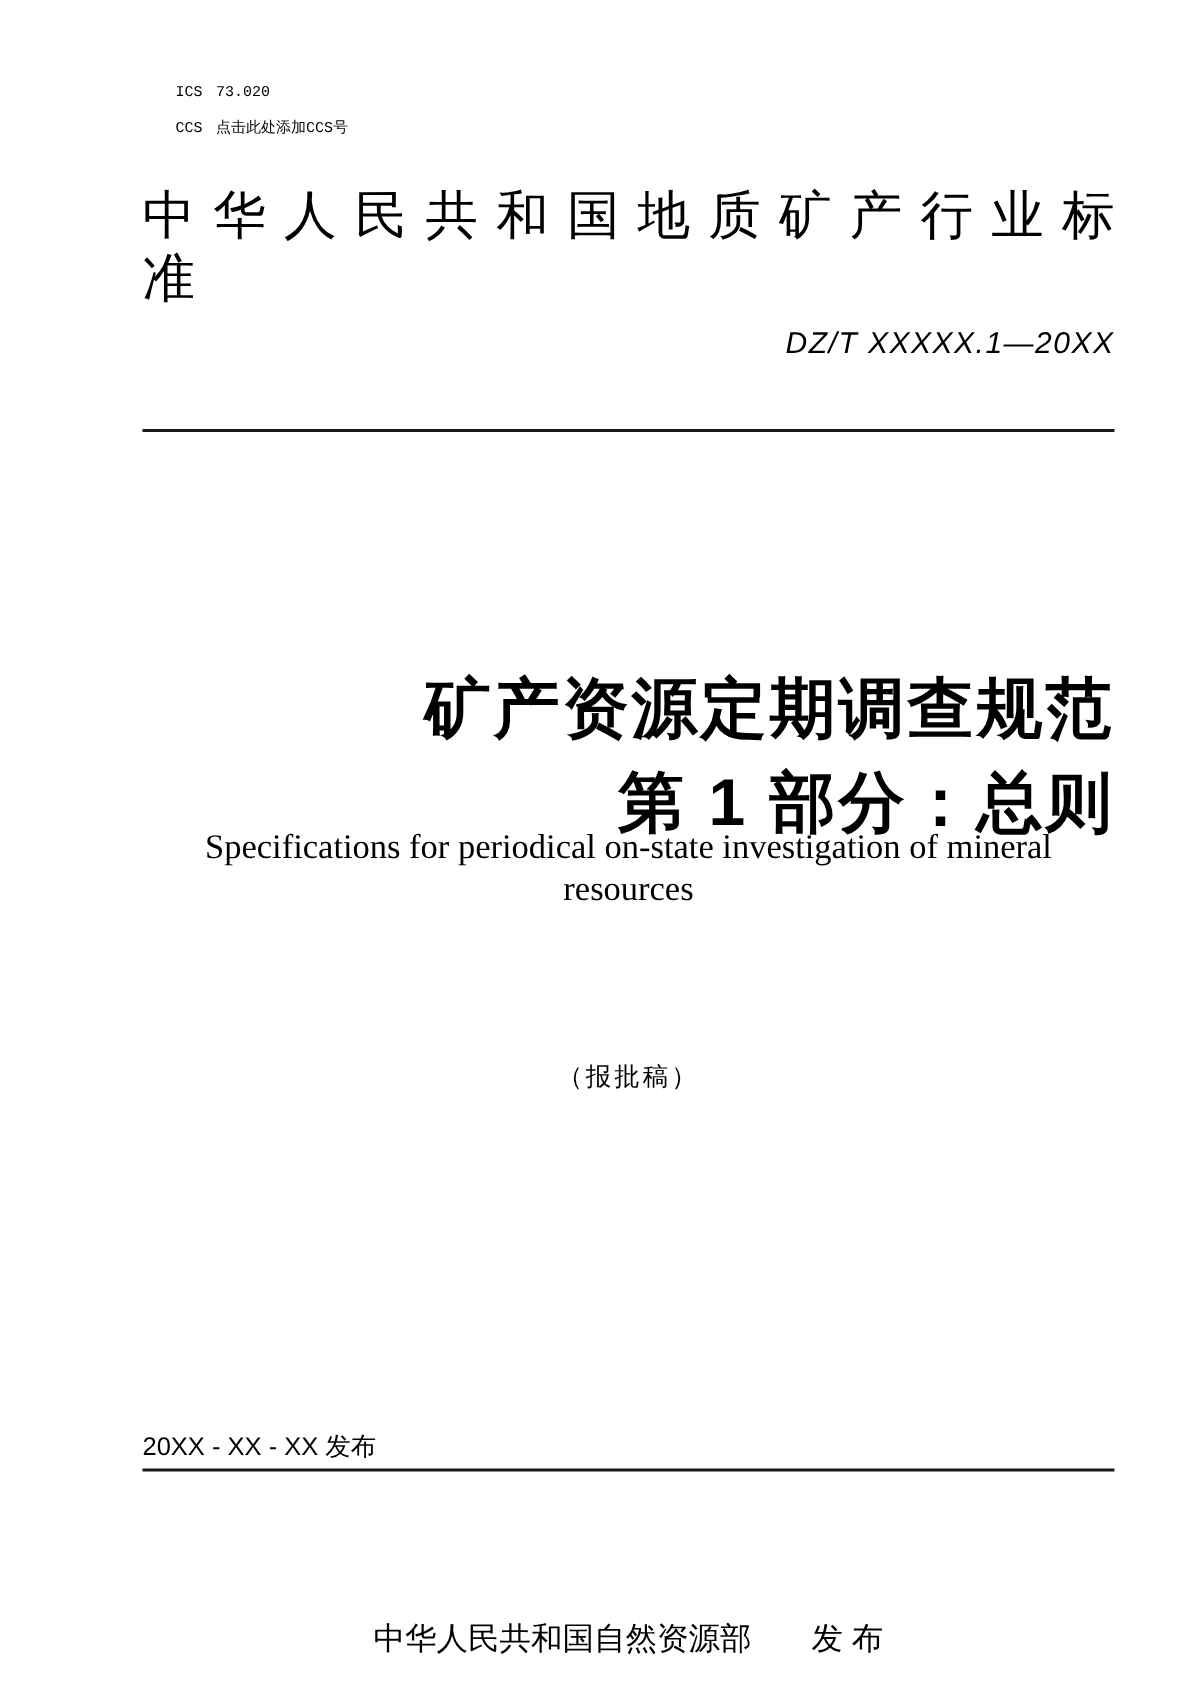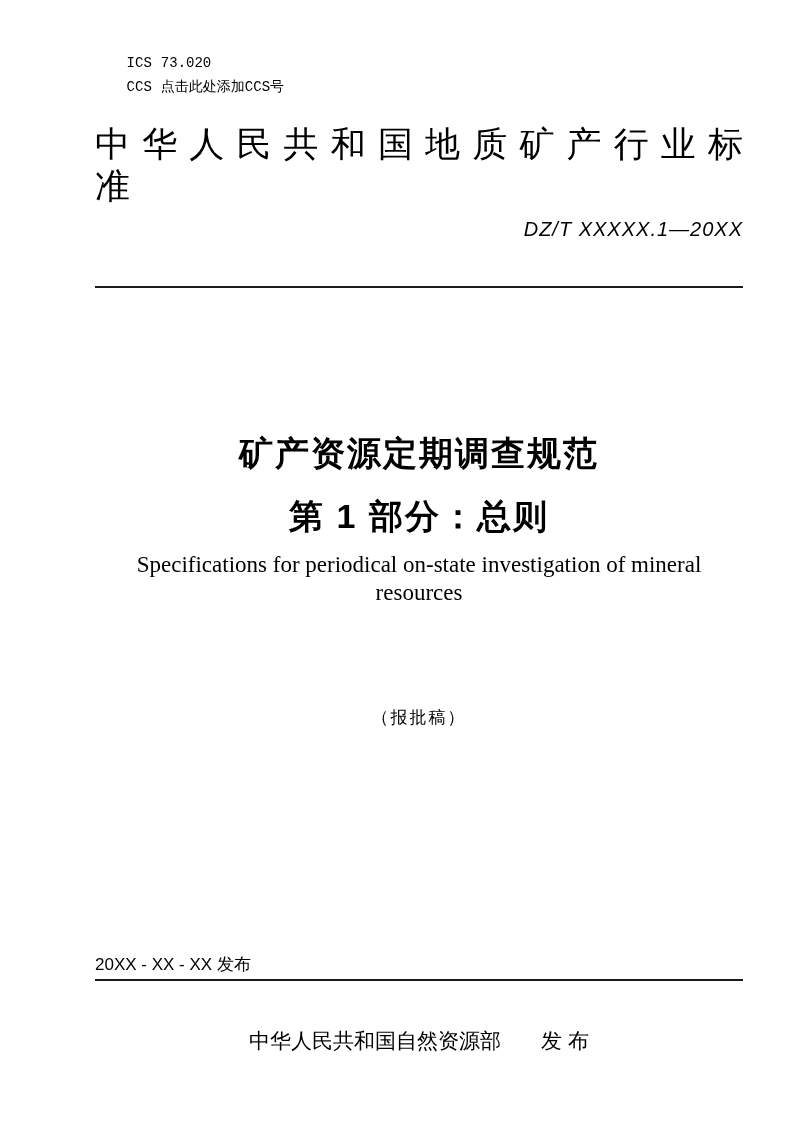--- a/index.html
+++ b/index.html
@@ -13,21 +13,21 @@
     font-family: "Liberation Sans", "DejaVu Sans", sans-serif;
     overflow: hidden;
   }
   .abs { position: absolute; }
   .content-x { left: 95px; width: 648px; }
 
   
   .code-line {
     left: 93px;
     font-family: "Liberation Mono", "DejaVu Sans Mono", monospace;
-    font-size: 14px;
+    font-size: 10px;
     line-height: 18px;
     white-space: pre;
   }
   .code-line .code-label { margin-right: 9px; }
   .ics-line { top: 36px; }
   .ccs-line { top: 60px; }
 
   
   .standard-name {
     top: 123px;
@@ -52,25 +52,26 @@
 
   .rule {
     height: 2px;
     background: #1a1a1a;
   }
   .header-rule { top: 286px; }
   .footer-rule { top: 979px; }
 
   
   .doc-title-zh {
-    font-size: 34px;
+    font-size: 44px;
     line-height: 40px;
     font-weight: 700;
-    text-align: center;
+    text-align: right;
     letter-spacing: 2px;
+    margin-top: 20px;
   }
   .zh-line1 { top: 433px; }
   .zh-line2 { top: 496px; }
 
   .doc-title-en {
     top: 551px;
     font-family: "Liberation Serif", "DejaVu Serif", serif;
     font-size: 23px;
     line-height: 28px;
     text-align: center;
@@ -91,21 +92,21 @@
     top: 952px;
     display: flex;
     justify-content: space-between;
     font-size: 17px;
     line-height: 26px;
     white-space: pre;
   }
 
   
   .publisher-row {
-    top: 1028px;
+    top: 1080px;
     display: flex;
     justify-content: center;
     font-size: 21px;
     line-height: 26px;
     white-space: pre;
   }
   .publisher-gap { display: inline-block; width: 40px; }
 </style>
 </head>
 <body>

